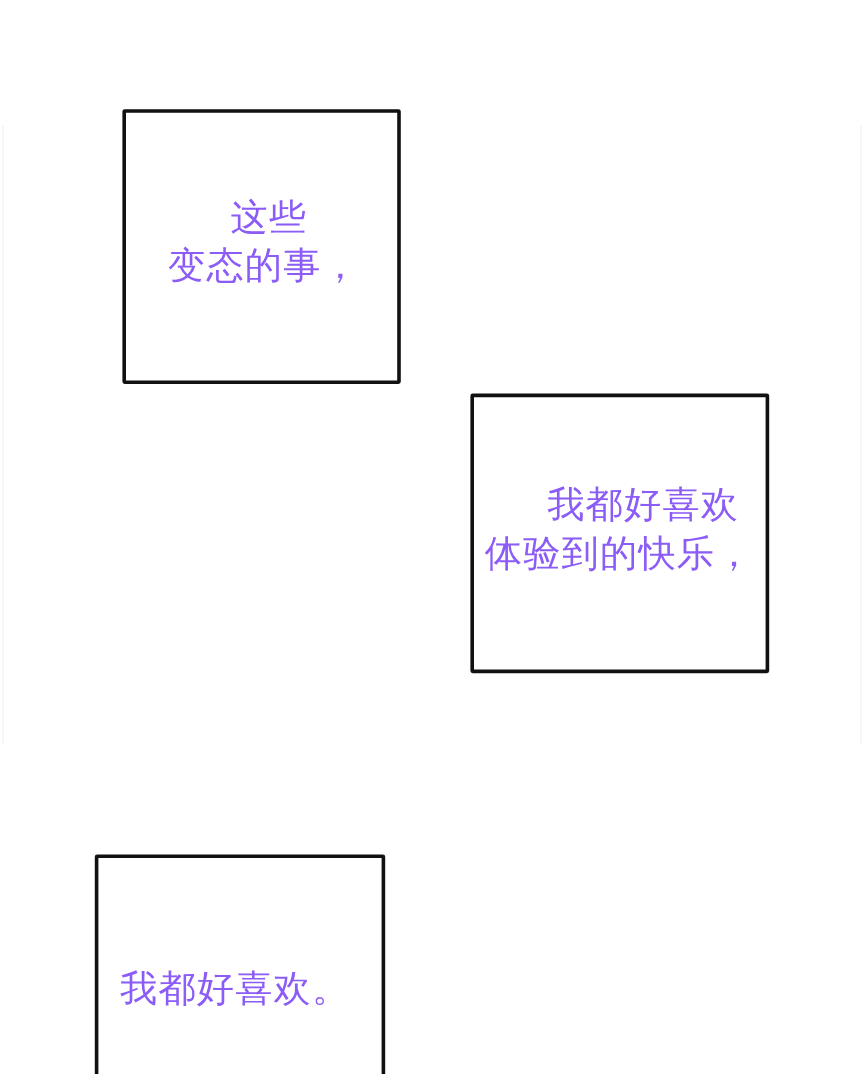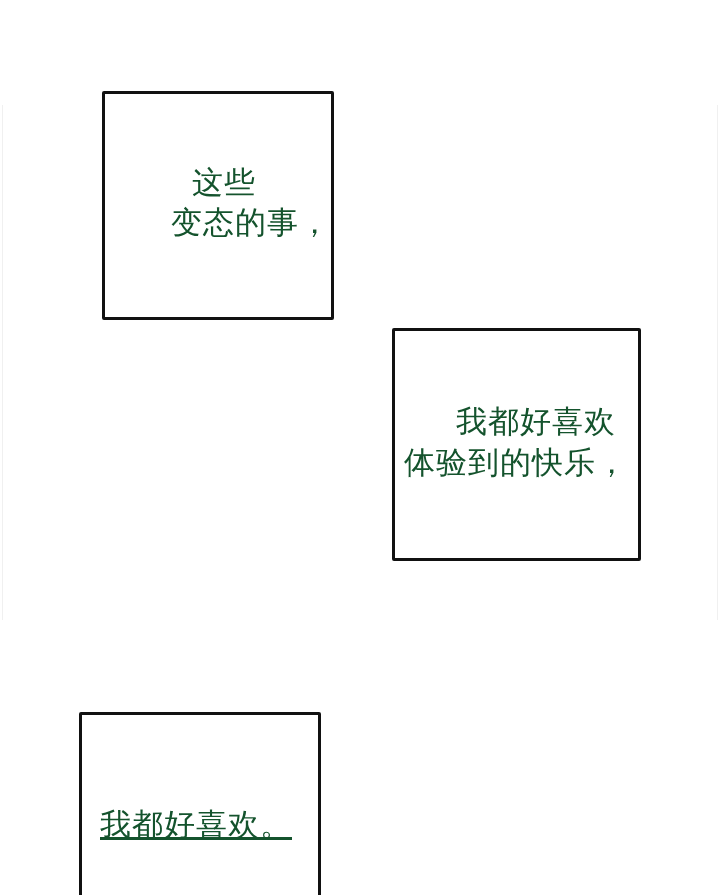--- a/index.html
+++ b/index.html
@@ -27,31 +27,31 @@
       border-radius: 2px;
       background: #ffffff;
     }
     .caption-line {
       position: absolute;
       white-space: nowrap;
       font-size: 31px;
       line-height: 34px;
       font-weight: 500;
       letter-spacing: 1px;
-      color: #14532d;
+      color: #8b5cf6;
     }
   </style>
 </head>
 <body>
 
 <div class="edge-line" style="left:2px; top:105px; height:515px;"></div>
 <div class="edge-line" style="left:717px; top:105px; height:515px;"></div>
 
 <div class="panel" style="left:102px; top:91px; width:232px; height:229px;"></div>
 <div class="caption-line" style="left:192px; top:165px;">这些</div>
-<div class="caption-line" style="left:140px; top:205px;margin-left:31px;">变态的事，</div>
+<div class="caption-line" style="left:140px; top:205px;">变态的事，</div>
 
 <div class="panel" style="left:392px; top:328px; width:249px; height:233px;"></div>
 <div class="caption-line" style="left:456px; top:404px;">我都好喜欢</div>
 <div class="caption-line" style="left:404px; top:445px;text-align:center;">体验到的快乐，</div>
 
 <div class="panel" style="left:79px; top:712px; width:242px; height:220px;"></div>
-<div class="caption-line" style="left:100px; top:807px;text-decoration:underline;">我都好喜欢。</div>
+<div class="caption-line" style="left:100px; top:807px;">我都好喜欢。</div>
 
 </body></html>

